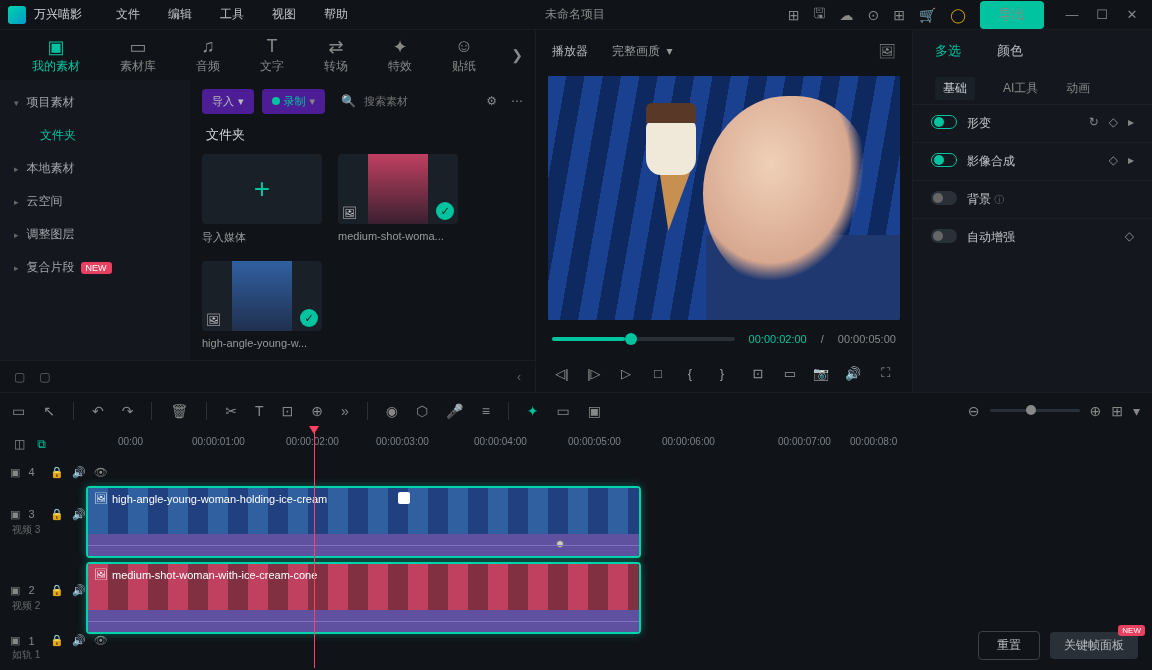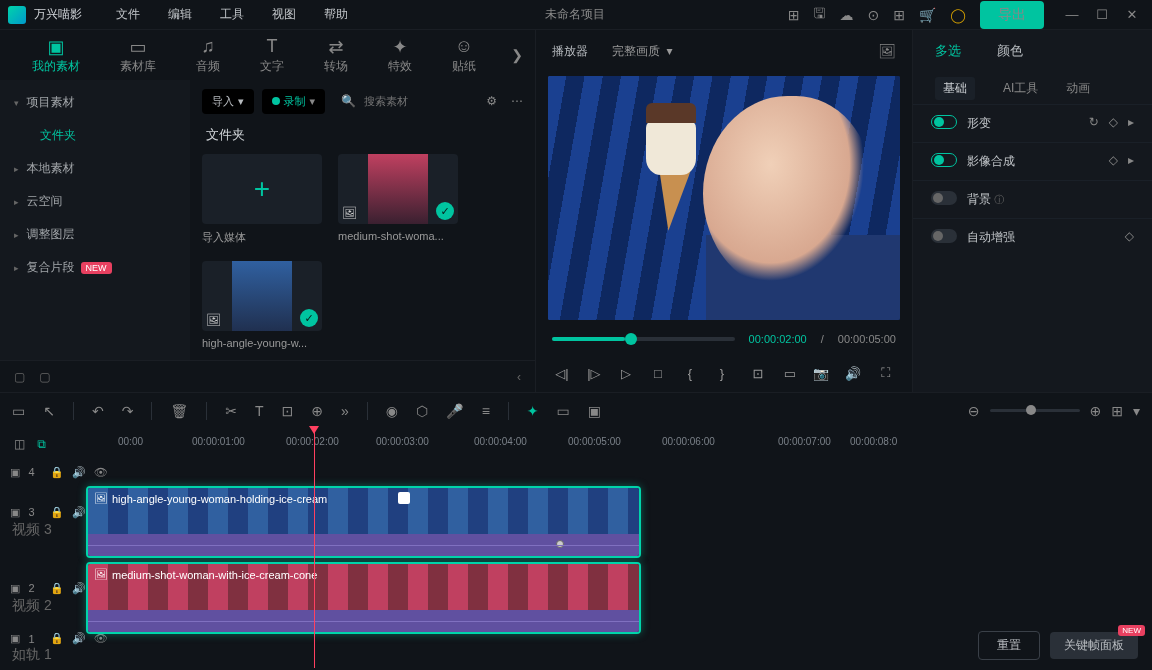--- a/index.html
+++ b/index.html
@@ -26,21 +26,21 @@
 .tab-more { color:#888; margin-left:auto; font-size:14px; cursor:pointer; }
 .media-body { flex:1; display:flex; }
 .sidebar { width:190px; background:#14181e; padding:6px 0; }
 .side-item { display:flex; align-items:center; padding:8px 14px; cursor:pointer; font-size:12px; color:#a0a4a8; }
 .side-item.active { color:#00c4a0; }
 .side-item .chev { margin-right:8px; font-size:9px; color:#666; }
 .side-item.sub { padding-left:40px; }
 .badge-new { background:#e84060; color:#fff; font-size:9px; padding:1px 5px; border-radius:3px; margin-left:6px; }
 .content-area { flex:1; padding:0 12px; display:flex; flex-direction:column; }
 .content-toolbar { height:42px; display:flex; align-items:center; gap:8px; }
-.tb-btn { background:#000000; padding:5px 10px; border-radius:4px; cursor:pointer; display:flex; align-items:center; gap:4px; font-size:11px; }
+.tb-btn { background:#4c1d95; padding:5px 10px; border-radius:4px; cursor:pointer; display:flex; align-items:center; gap:4px; font-size:11px; }
 .tb-btn.rec { color:#00c4a0; }
 .rec-dot { width:8px; height:8px; background:#00c4a0; border-radius:50%; }
 .search-icon { color:#666; margin-left:8px; }
 .search-input { background:none; border:none; color:#888; outline:none; width:100px; font-size:11px; }
 .tb-right { margin-left:auto; display:flex; gap:14px; color:#888; }
 .folder-label { font-size:13px; color:#d0d4d8; margin:4px 0 10px 4px; }
 .media-grid { display:flex; flex-wrap:wrap; gap:16px; }
 .media-card { width:120px; }
 .thumb { width:120px; height:70px; background:#1a2028; border-radius:4px; position:relative; display:flex; align-items:center; justify-content:center; overflow:hidden; }
 .thumb.add { border:none; }
@@ -95,21 +95,21 @@
 .ruler-row { height:32px; display:flex; align-items:center; }
 .track-head-col { width:116px; display:flex; align-items:center; gap:12px; padding-left:14px; color:#888; }
 .ruler { flex:1; position:relative; height:32px; }
 .ruler-tick { position:absolute; top:8px; font-size:10px; color:#7a8088; }
 .playhead { position:absolute; top:0; width:1px; height:240px; background:#ff4060; z-index:10; }
 .playhead::before { content:""; position:absolute; top:-2px; left:-5px; width:0; height:0; border-left:5px solid transparent; border-right:5px solid transparent; border-top:8px solid #ff4060; }
 .track-row { height:24px; display:flex; align-items:center; }
 .track-row.tall { height:76px; }
 .track-head { width:116px; display:flex; align-items:center; gap:8px; padding-left:10px; color:#888; font-size:11px; }
 .track-head .tnum { width:14px; }
-.track-head .tlabel { font-size:14px; color:#666; margin-left:2px; }
+.track-head .tlabel { font-size:10px; color:#666; margin-left:2px; }
 .track-body { flex:1; position:relative; height:100%; }
 .clip { position:absolute; top:2px; bottom:2px; border-radius:4px; overflow:hidden; }
 .clip.selected { border:2px solid #00d4aa; box-shadow:0 0 8px rgba(0,212,170,.4); }
 .clip-thumbs { height:46px; display:flex; }
 .clip-thumbs.v1 { background:repeating-linear-gradient(90deg,#3060a0 0 20px,#204080 20px 40px); }
 .clip-thumbs.v2 { background:repeating-linear-gradient(90deg,#c04060 0 20px,#803040 20px 40px); }
 .clip-audio { height:22px; background:#6050a0; position:relative; }
 .clip-audio::after { content:""; position:absolute; left:0; right:0; top:50%; height:1px; background:#8070c0; }
 .clip-name { position:absolute; top:4px; left:6px; font-size:11px; color:#fff; display:flex; align-items:center; gap:4px; }
 .clip-dot { width:12px; height:12px; background:#fff; border-radius:2px; position:absolute; top:4px; }

